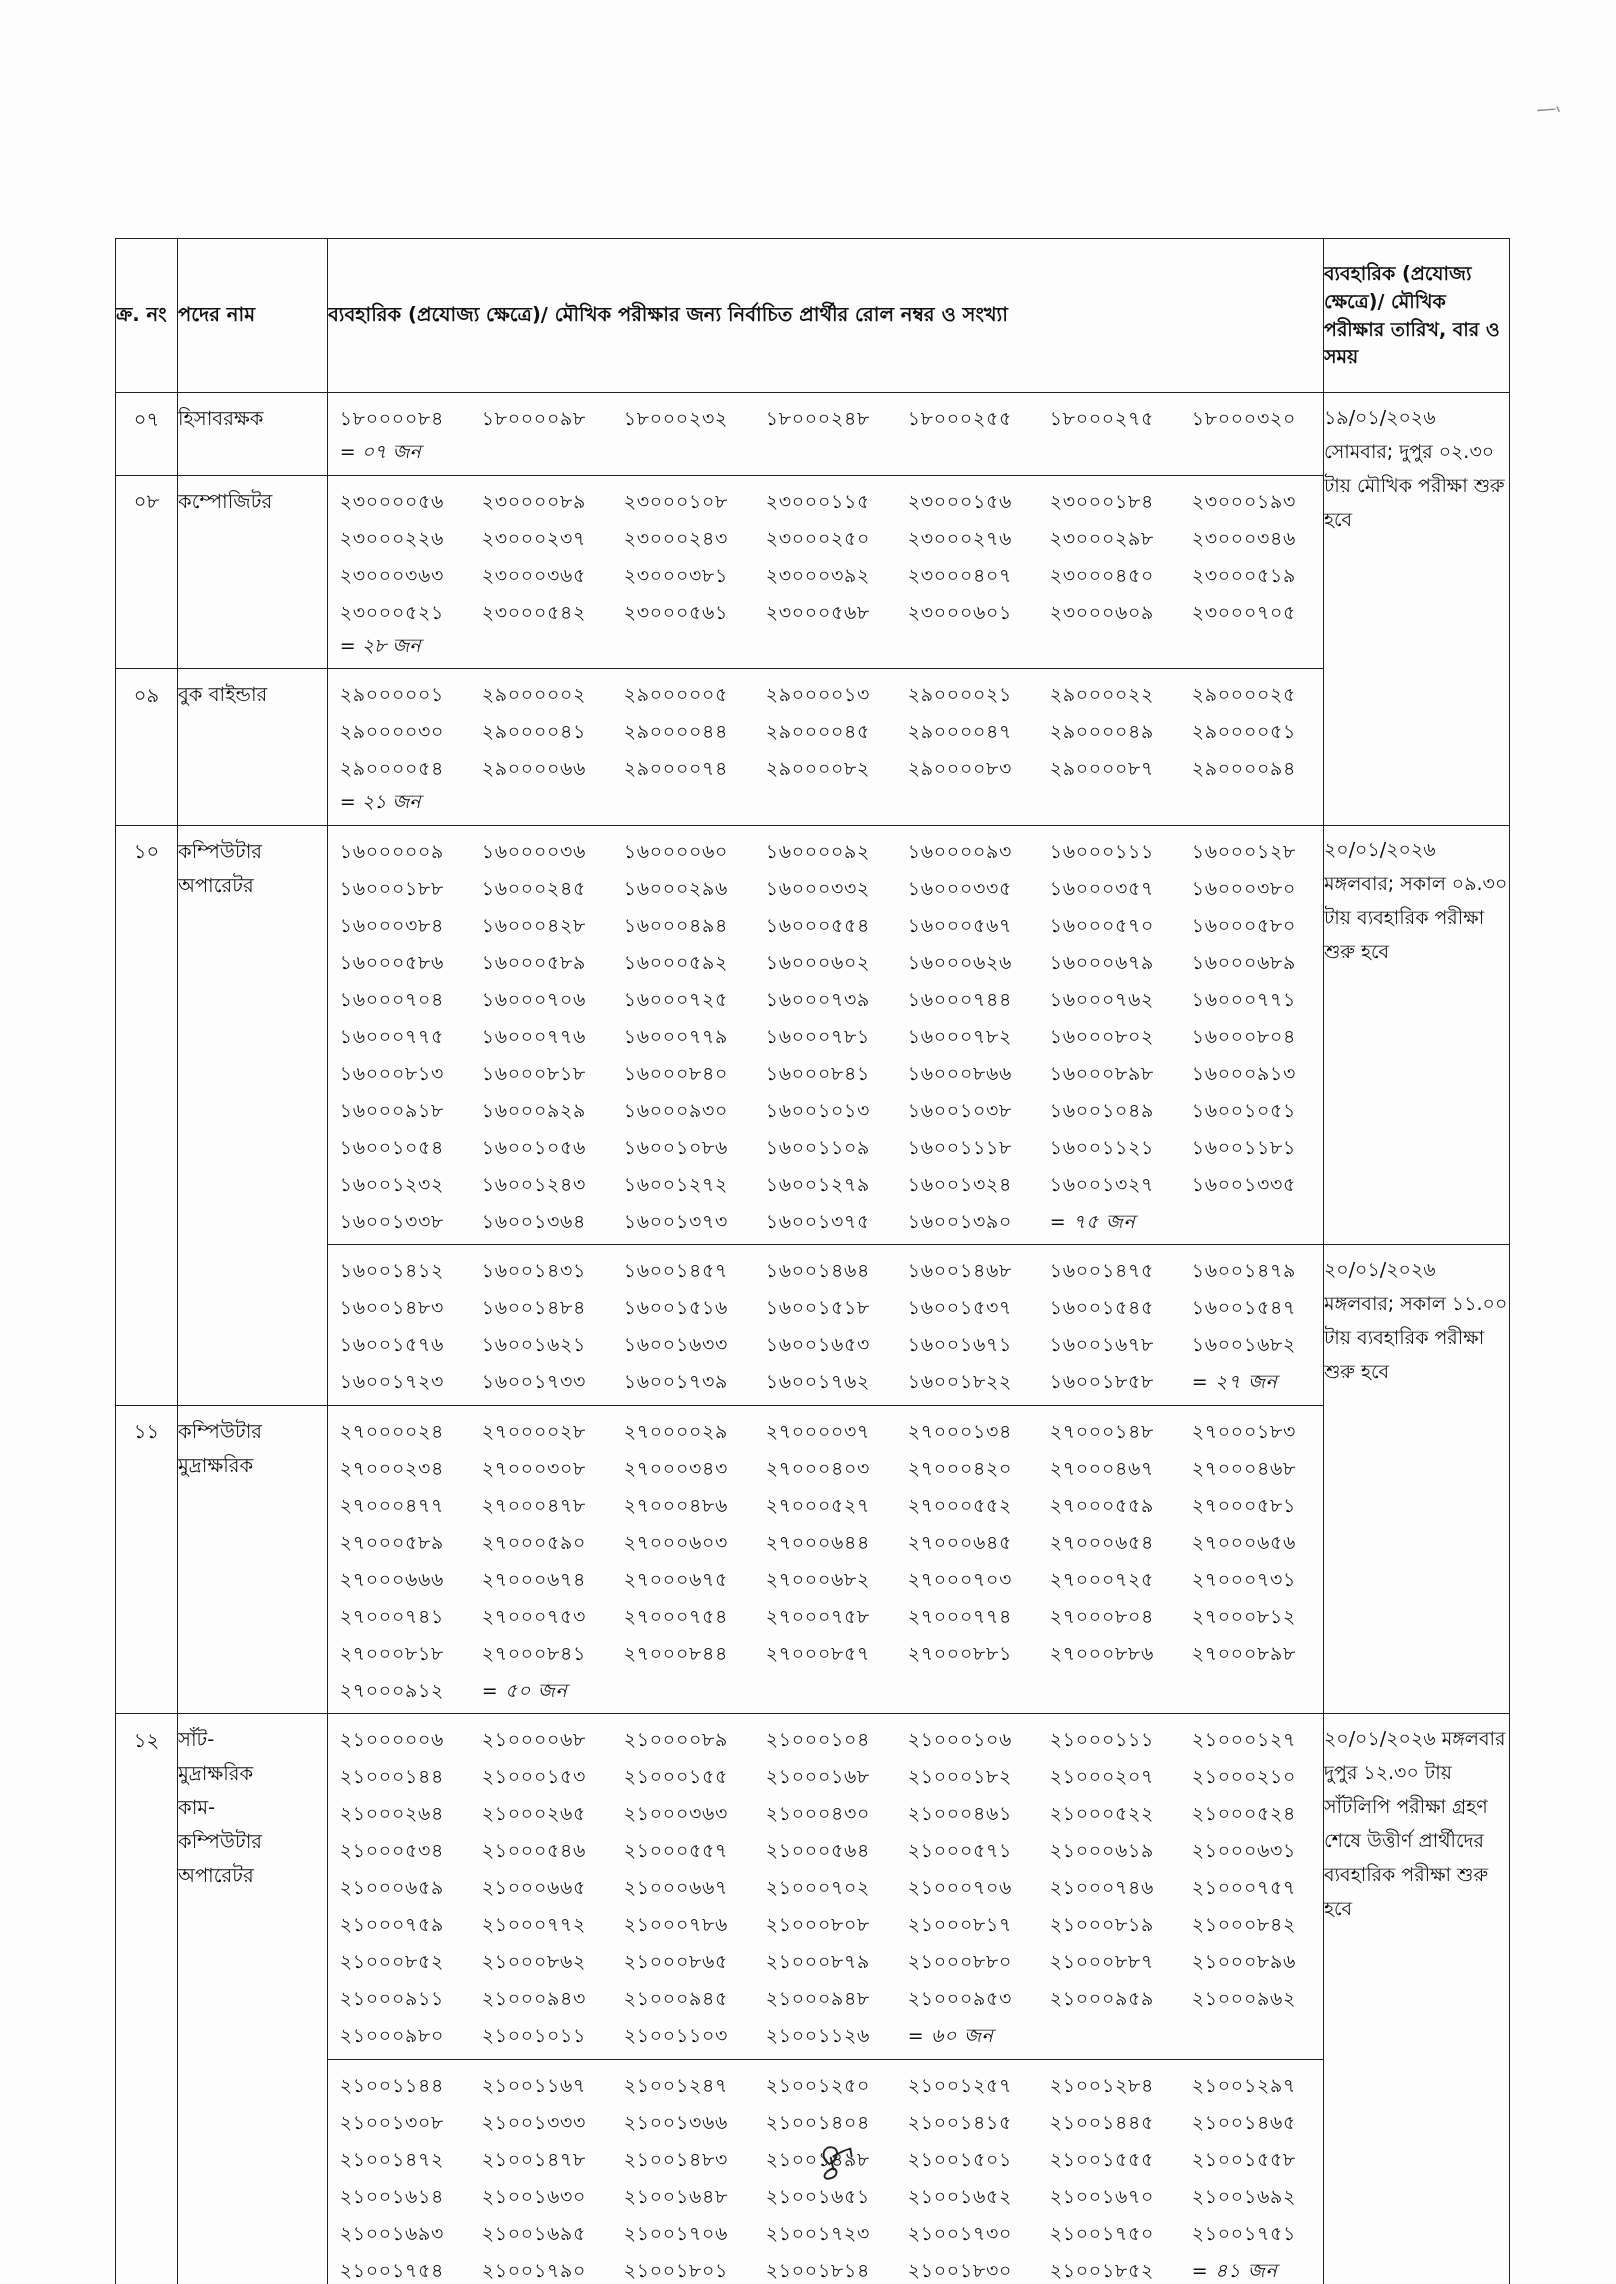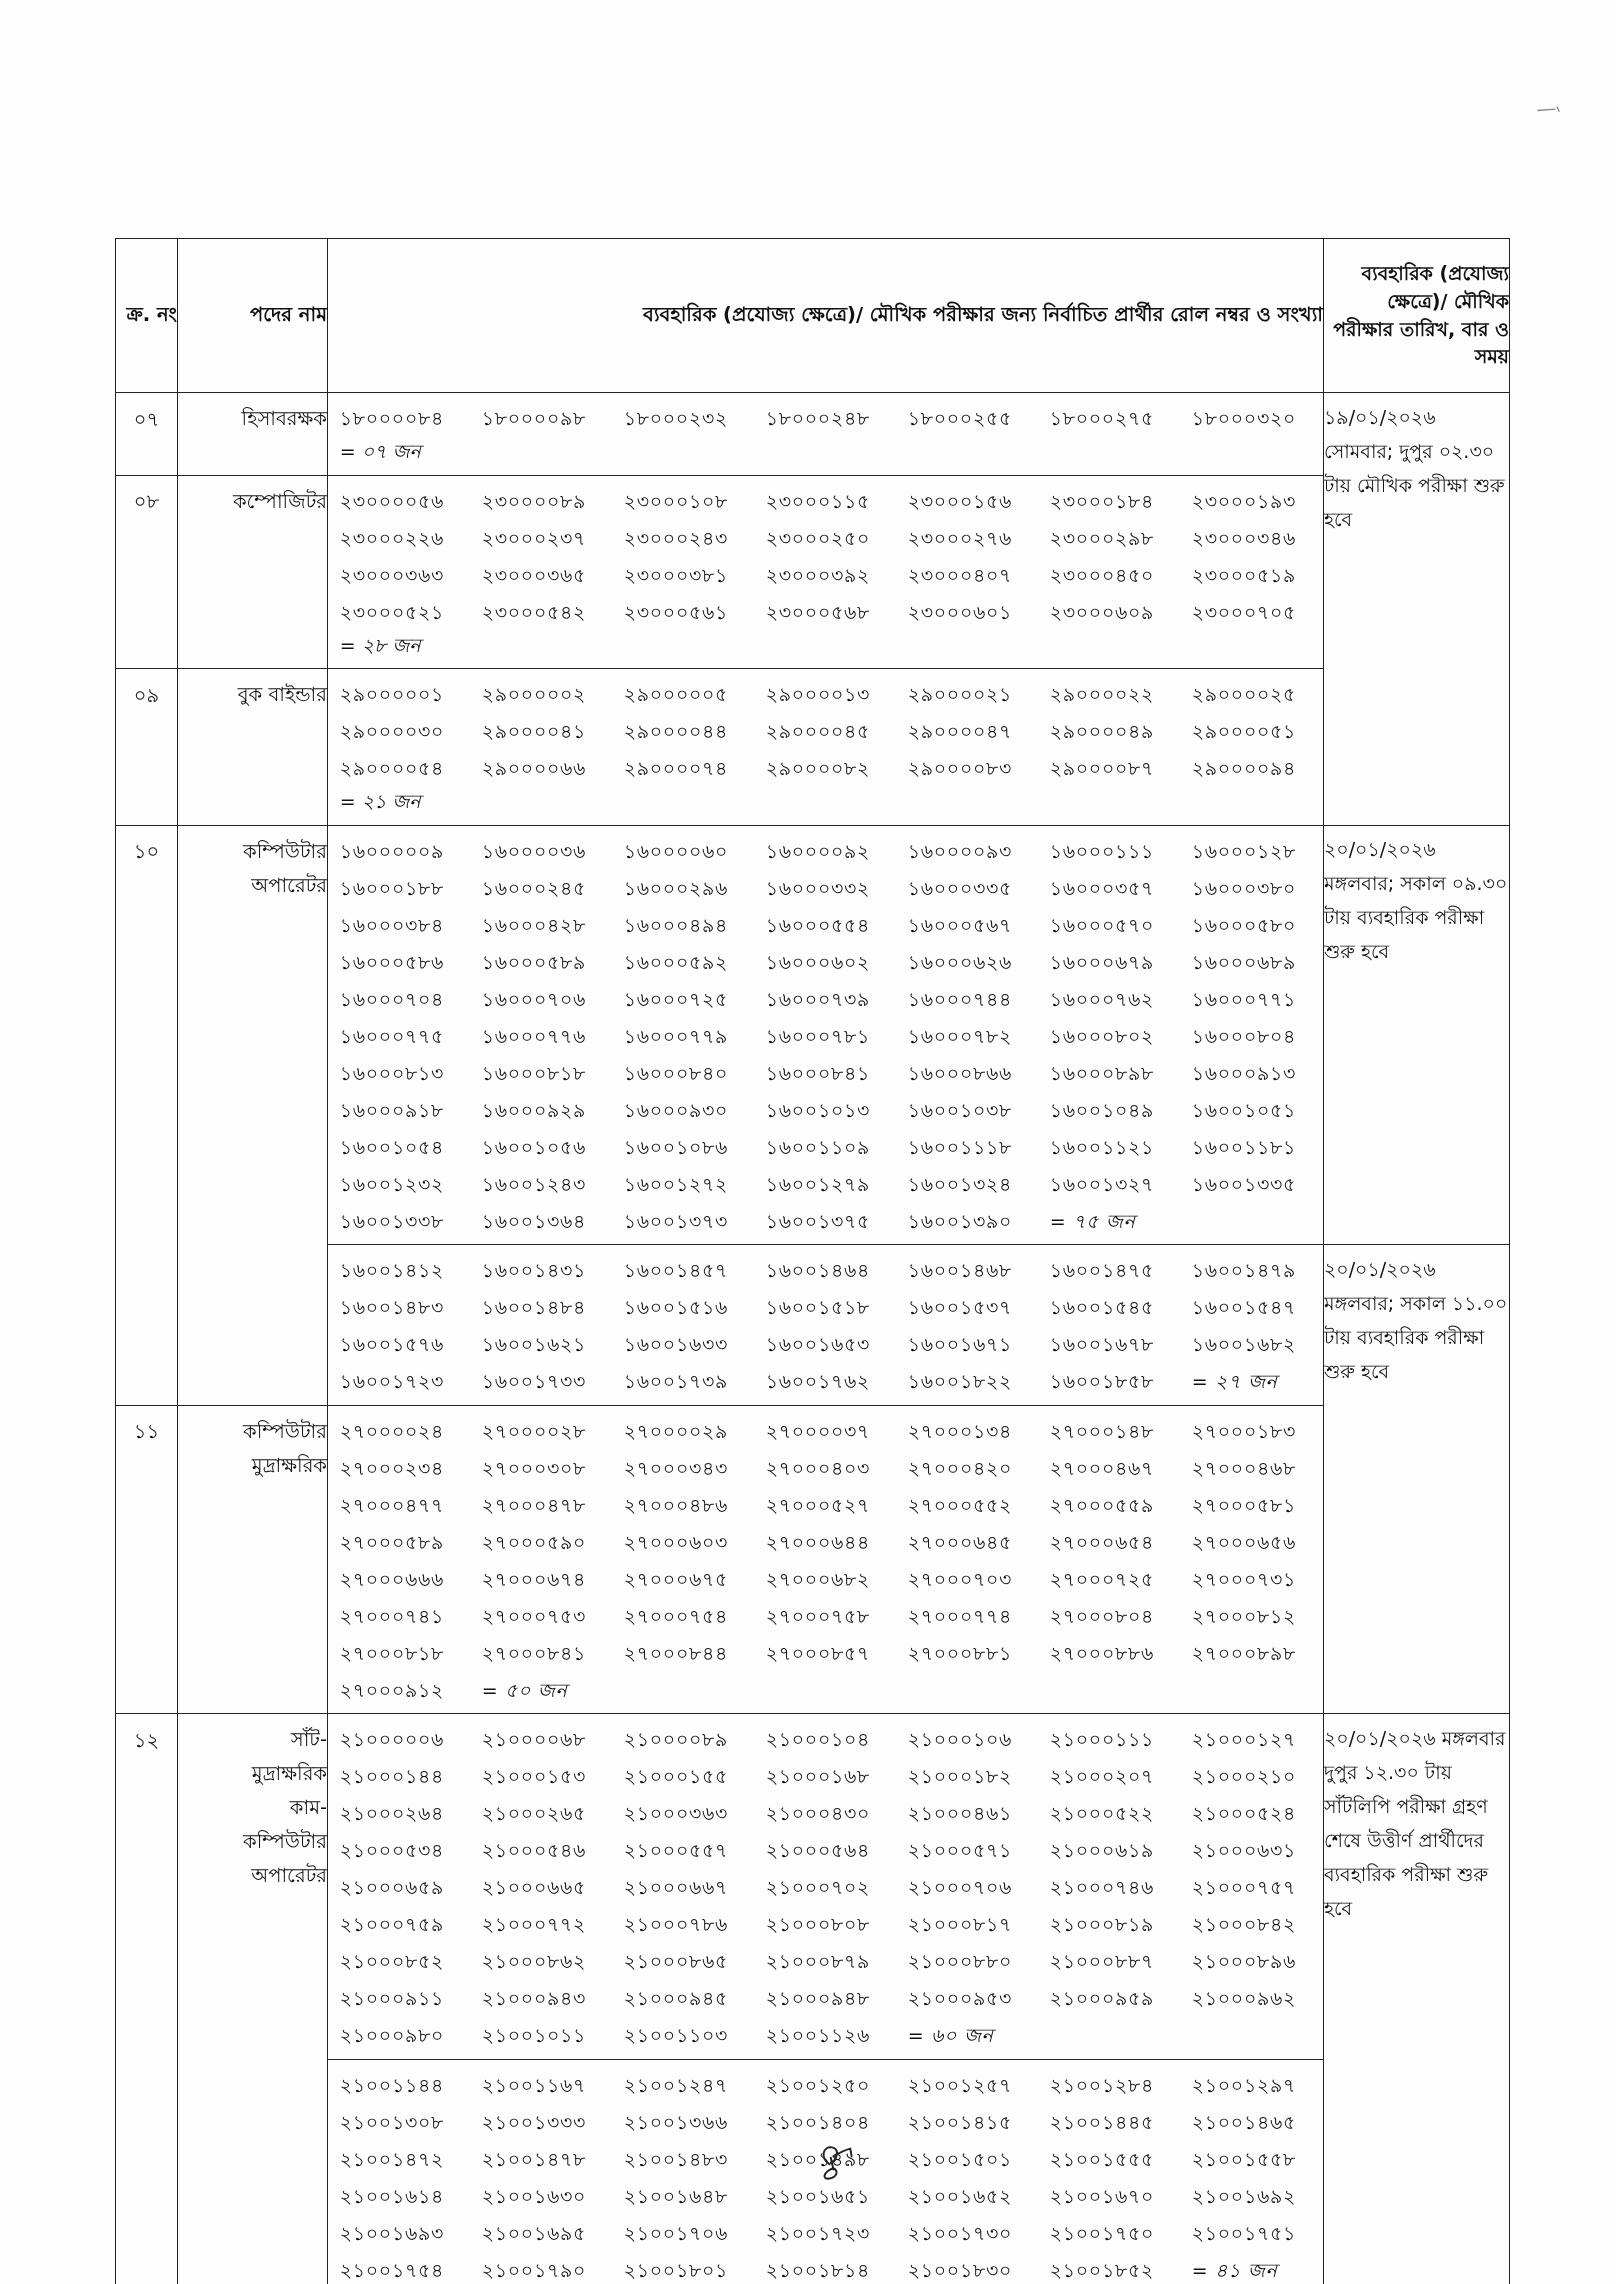--- a/index.html
+++ b/index.html
@@ -1,26 +1,26 @@
 <!DOCTYPE html>
 <html style="font-size:10.4px"><head>
 <meta charset="utf-8">
 <style>
   html,body{margin:0;padding:0;background:#fff;}
   body{width:1617px;height:2284px;position:relative;font-family:"DejaVu Sans",sans-serif;color:#111;overflow:hidden;}
   .page{position:absolute;left:0;top:0;width:1617px;height:2284px;background:#fdfdfd;}
   table.main{position:absolute;left:115px;top:238px;width:1393px;border-collapse:collapse;table-layout:fixed;}
   table.main td, table.main th{border:1.3px solid #222;vertical-align:top;padding:0;}
-  th{font-weight:bold;font-size:19.5px;text-align:right;vertical-align:middle !important;line-height:1.45;margin-top:20px;}
+  th{font-weight:bold;font-size:19.5px;text-align:left;vertical-align:middle !important;line-height:1.45;margin-top:20px;}
   .c-no{width:62px;}
   .c-name{width:150px;}
   .c-rolls{width:996px;}
   .c-date{width:186px;}
   td.no{text-align:center;font-size:19.5px;padding-top:11.7px !important;}
-  td.name{text-align:right;font-size:19.5px;line-height:34px;padding-top:9px !important;}
+  td.name{text-align:left;font-size:19.5px;line-height:34px;padding-top:9px !important;}
   td.rolls{padding:9px 0 6.5px 11.7px !important;}
   td.date{text-align:left;font-size:19px;line-height:34px;padding-top:6.5px !important;}
   .grid{display:grid;grid-template-columns:repeat(7,142px);row-gap:4px;}
   .cell{font-size:19px;height:33px;line-height:33px;letter-spacing:0.7px;white-space:nowrap;}
   .total{font-size:19px;height:33px;line-height:33px;font-style:italic;}
   .signature{position:absolute;left:810px;top:2138px;width:52px;height:46px;}
   .smudge{position:absolute;left:1536px;top:104px;width:26px;height:13px;}
 </style>
 </head>
 <body>

